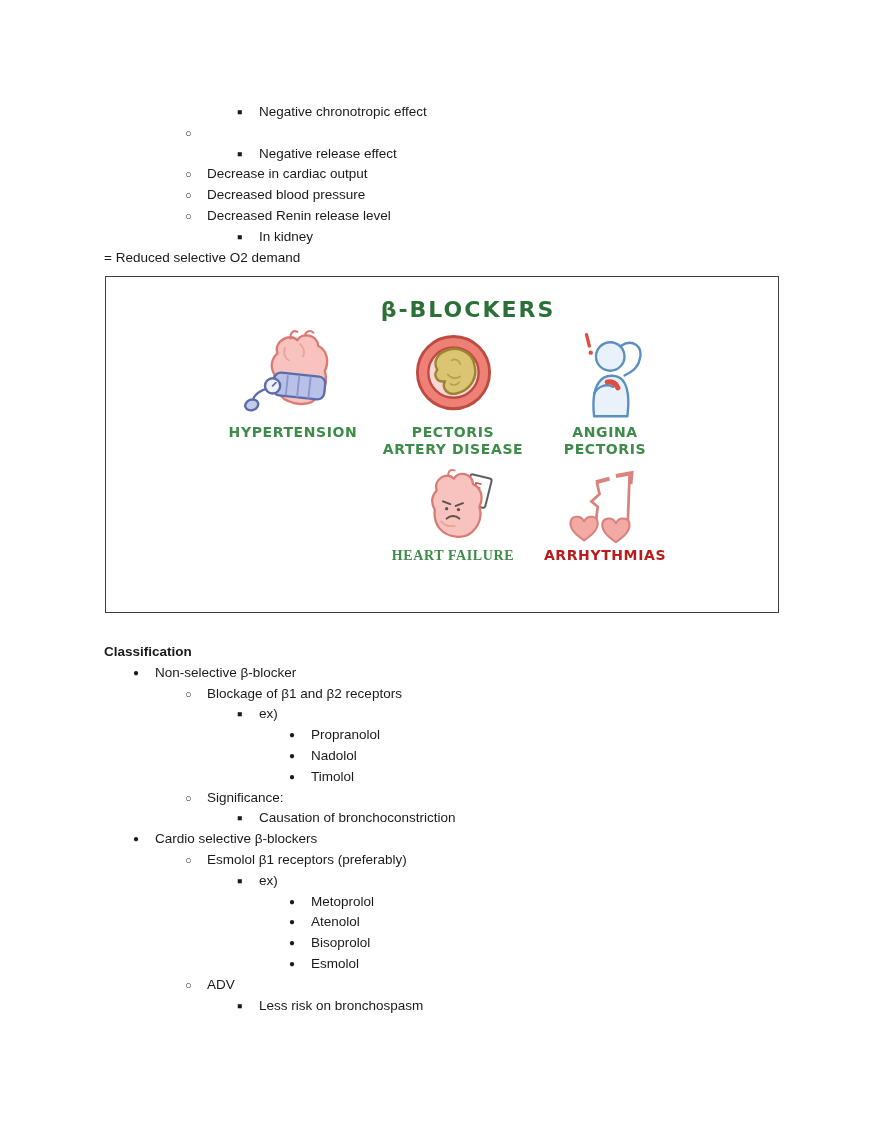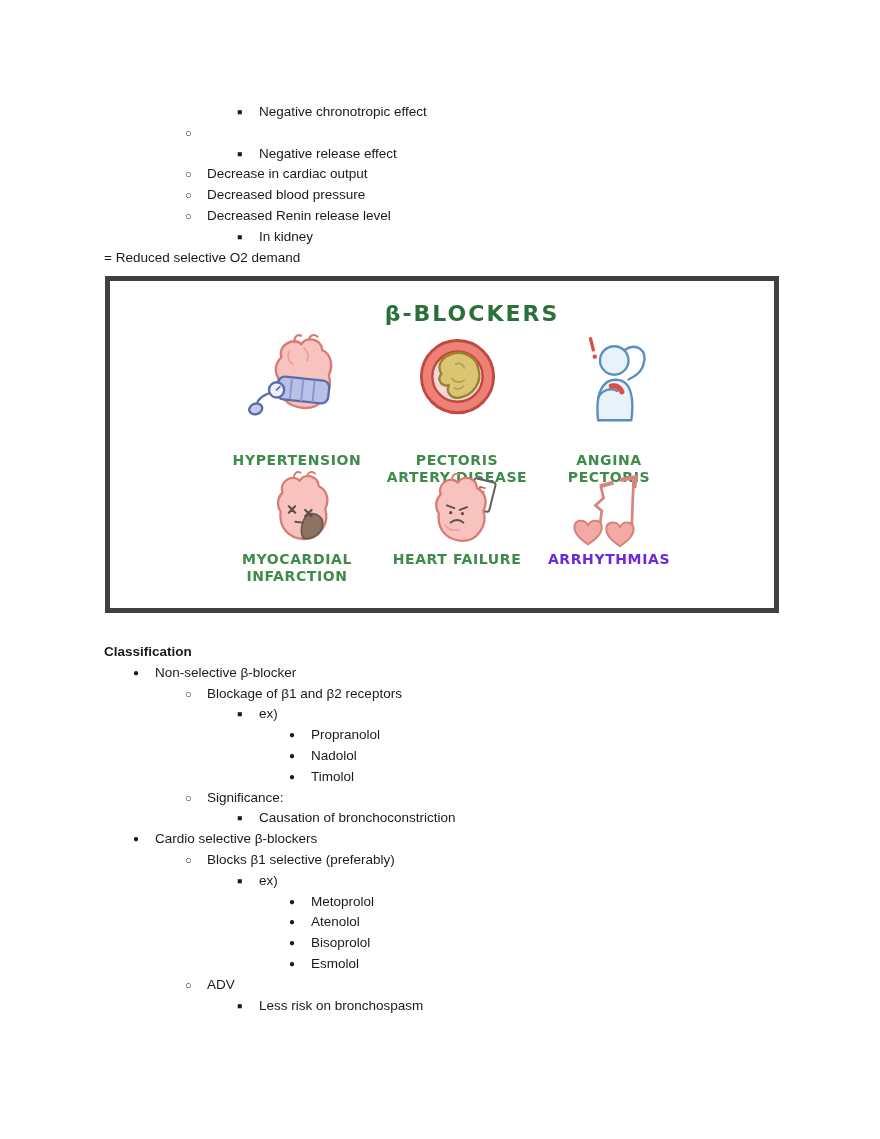--- a/index.html
+++ b/index.html
@@ -18,29 +18,29 @@
   .mk-circ{font-size:11px;}
   .mk-sq{font-size:8.5px;}
   .l1{padding-left:29px;}
   .l2{padding-left:81px;}
   .l3{padding-left:133px;}
   .l4{padding-left:185px;}
   .heading{font-weight:bold;}
   
   #figure{
     position:absolute;left:105px;top:276px;width:674px;height:337px;
-    background:#ffffff;border:5px solid #404040;box-sizing:border-box;
+    background:#ffffff;border:1px solid #404040;box-sizing:border-box;
   }
   #fig-title{
     position:absolute;top:20px;left:362px;transform:translateX(-50%);
     font-weight:800;font-size:22px;letter-spacing:2px;white-space:nowrap;
     font-family:"DejaVu Sans","Liberation Sans",sans-serif;
   }
   .cell{position:absolute;width:170px;display:flex;flex-direction:column;align-items:center;}
-  .row1{top:50px;gap:24px;}
+  .row1{top:50px;}
   .row2{top:188px;}
   .c1{left:102px;} .c2{left:262px;} .c3{left:414px;}
   .cell svg{display:block;margin-bottom:2px;}
   .fig-label{
     text-align:center;font-weight:bold;font-size:14px;line-height:17px;
     letter-spacing:0.6px;white-space:pre-line;
     font-family:"DejaVu Sans","Liberation Sans",sans-serif;
   }
 </style>
 </head>
@@ -117,61 +117,50 @@
       <path d="M66,20 C78,12 90,20 86,34 C84,44 76,48 70,51" fill="none" stroke="#5a8fc0" stroke-width="2.5" stroke-linecap="round"></path>
       <path d="M38,94 C36,76 38,62 46,55 C52,50 62,50 68,56 C74,63 75,78 73,94 Z" fill="#e9f2fa" stroke="#5a8fc0" stroke-width="2.5" stroke-linejoin="round"></path>
       <circle cx="55" cy="31" r="15" fill="#e9f2fa" stroke="#5a8fc0" stroke-width="2.5"></circle>
       <path d="M38,70 C42,63 50,59 58,63" fill="none" stroke="#5a8fc0" stroke-width="2.5" stroke-linecap="round"></path>
       <path d="M52,58 a9,9 0 0 1 11,6" fill="none" stroke="#dd4f44" stroke-width="5.5" stroke-linecap="round"></path>
     </svg>
     <div class="fig-label" style="color:#3e8b4a;">ANGINA
 PECTORIS</div>
   </div>
 
-  <div class="cell row2 c1">
-    <svg width="92" height="80" viewBox="0 0 100 88">
-      <path d="M34,26 C30,13 46,5 53,13 C58,4 73,7 74,19 C83,23 86,34 81,44 C86,60 74,78 57,77 C40,76 30,64 32,47 C27,39 29,31 34,26 Z" fill="#f8c3be" stroke="#d97b74" stroke-width="2.5" stroke-linejoin="round"></path>
-      <path d="M47,10 C46,5 50,2 54,4 M61,8 C62,3 67,2 70,5" fill="none" stroke="#d97b74" stroke-width="2" stroke-linecap="round"></path>
-      <path d="M62,50 C72,47 80,54 78,63 C76,72 66,78 57,76 C53,70 55,56 62,50 Z" fill="#8e7363" stroke="#6e594c" stroke-width="2" stroke-linejoin="round"></path>
-      <path d="M41,41 l7,7 M48,41 l-7,7 M59,45 l7,7 M66,45 l-7,7" stroke="#5a4f4a" stroke-width="2.3" stroke-linecap="round" fill="none"></path>
-      <path d="M48,58 l8,1" stroke="#5a4f4a" stroke-width="2" stroke-linecap="round" fill="none"></path>
-    </svg>
-    <div class="fig-label" style="color:#3e8b4a;">MYOCARDIAL
-INFARCTION</div>
-  </div>
 
   <div class="cell row2 c2">
     <svg width="92" height="80" viewBox="0 0 100 88">
       <g transform="rotate(14 76 34)">
         <rect x="64" y="12" width="24" height="33" rx="2.5" fill="#ffffff" stroke="#5f5f5f" stroke-width="2.2"></rect>
         <text x="70" y="29" fill="#d8473c" font-size="14" font-weight="bold" font-family="Liberation Sans, sans-serif">F</text>
         <path d="M70,31 h8" stroke="#d8473c" stroke-width="1.5"></path>
         <path d="M68,36 h14 M68,40 h12" stroke="#e09b94" stroke-width="1.6"></path>
       </g>
       <path d="M32,28 C28,15 44,7 51,15 C56,6 71,9 72,21 C81,25 84,36 79,46 C84,62 72,80 55,79 C38,78 28,66 30,49 C25,41 27,33 32,28 Z" fill="#f8c3be" stroke="#d97b74" stroke-width="2.5" stroke-linejoin="round"></path>
       <path d="M45,12 C44,7 48,4 52,6" fill="none" stroke="#d97b74" stroke-width="2" stroke-linecap="round"></path>
       <path d="M39,40 l8,3 M61,42 l-8,3" stroke="#5a4f4a" stroke-width="2.2" stroke-linecap="round" fill="none"></path>
       <circle cx="43" cy="48" r="1.8" fill="#5a4f4a"></circle>
         <circle cx="56" cy="49" r="1.8" fill="#5a4f4a"></circle>
       <path d="M43,59 C47,55 53,55 57,59" fill="none" stroke="#5a4f4a" stroke-width="2.2" stroke-linecap="round"></path>
       <path d="M37,62 C40,66 46,68 52,67" fill="none" stroke="#eda39b" stroke-width="2" stroke-linecap="round"></path>
     </svg>
-    <div class="fig-label" style="color:#3e8b4a;">HEART FAILURE</div>
+    <div class="fig-label" style="color:#3e8b4a;font-family:Liberation Serif, serif;">HEART FAILURE</div>
   </div>
 
   <div class="cell row2 c3">
     <svg width="92" height="80" viewBox="0 0 100 88">
       <path d="M40,19 L55,15" stroke="#d8837e" stroke-width="4.5" fill="none"></path>
       <path d="M62,12 L79,9 L78,21" stroke="#d8837e" stroke-width="4.5" fill="none" stroke-linejoin="miter"></path>
       <path d="M40,62 L42,46 L35,40 L44,32 L41,19" fill="none" stroke="#d8837e" stroke-width="3"></path>
       <path d="M75,64 L77,12" fill="none" stroke="#d8837e" stroke-width="3"></path>
       <path d="M27,62 C23,54 12,56 12,64 C12,72 20,78 27,83 C34,78 42,72 42,64 C42,56 31,54 27,62 Z" fill="#f3a9a4" stroke="#d8837e" stroke-width="2.3" stroke-linejoin="round"></path>
       <path d="M62,64 C58,56 47,58 47,66 C47,74 55,80 62,85 C69,80 77,74 77,66 C77,58 66,56 62,64 Z" fill="#f3a9a4" stroke="#d8837e" stroke-width="2.3" stroke-linejoin="round"></path>
     </svg>
-    <div class="fig-label" style="color:#6d28d9;">ARRHYTHMIAS</div>
+    <div class="fig-label" style="color:#b91c1c;">ARRHYTHMIAS</div>
   </div>
 </div>
 
 <div class="block" id="cls-block">
   <div class="line heading">
       <span>Classification</span>
     </div>
   <div class="line l1">
       <span class="m mk-dot">●</span>
       <span>Non-selective β-blocker</span>
@@ -203,21 +192,21 @@
   <div class="line l3">
       <span class="m mk-sq">■</span>
       <span>Causation of bronchoconstriction</span>
     </div>
   <div class="line l1">
       <span class="m mk-dot">●</span>
       <span>Cardio selective β-blockers</span>
     </div>
   <div class="line l2">
       <span class="m mk-circ">○</span>
-      <span>Blocks β1 selective (preferably)</span>
+      <span>Esmolol β1 receptors (preferably)</span>
     </div>
   <div class="line l3">
       <span class="m mk-sq">■</span>
       <span>ex)</span>
     </div>
   <div class="line l4">
       <span class="m mk-dot">●</span>
       <span>Metoprolol</span>
     </div>
   <div class="line l4">

